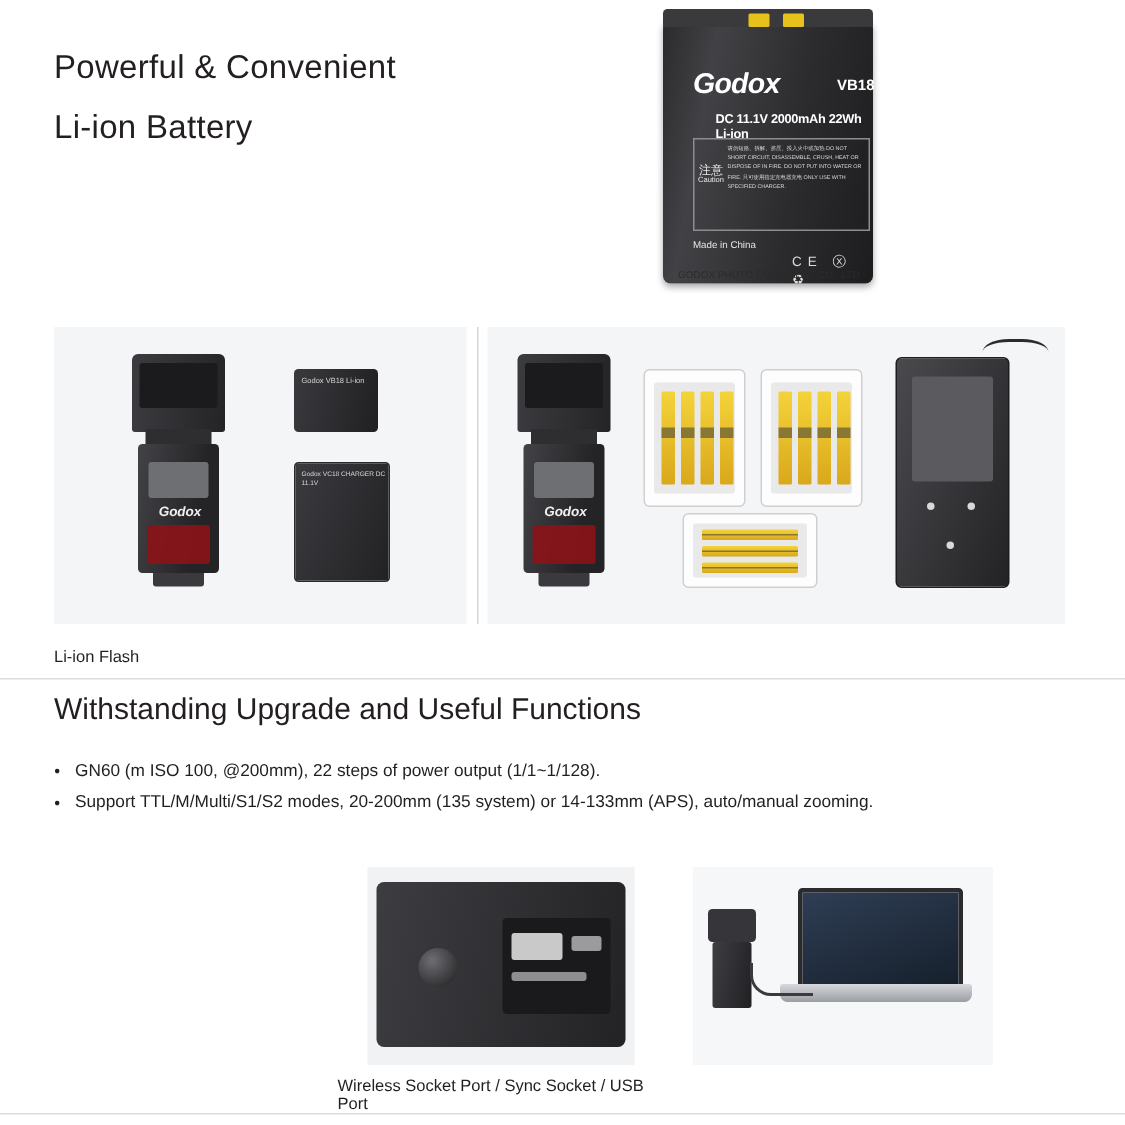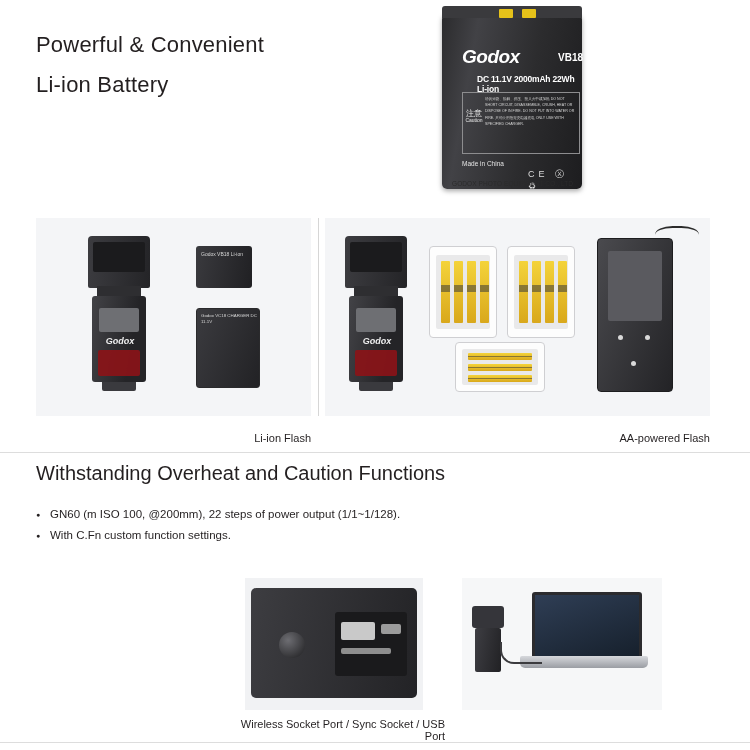--- a/index.html
+++ b/index.html
@@ -175,21 +175,21 @@
     top: 218px;
     width: 1px;
     height: 198px;
     background: #d6d6d6;
   }
 
   .caption {
     position: absolute;
     font-size: 11px;
     color: #231f20;
-    text-align: right;
+    text-align: left;
   }
   #caption-left  { left: 36px;  top: 432px; width: 275px; }
   #caption-right { left: 325px; top: 432px; width: 385px; }
 
   
   .speedlite { position: absolute; }
   .sl-head {
     position: absolute; left: 0; top: 0;
     width: 62px; height: 52px;
     background: linear-gradient(95deg,#3c3c40,#242427);
@@ -532,29 +532,28 @@
     <div class="big-charger" style="left:272px; top:20px; width:74px; height:152px;">
       <div class="bc-panel" style="left:10px; top:12px; width:54px; height:70px;"></div>
       <div class="bc-dot" style="left:20px; top:96px;"></div>
       <div class="bc-dot" style="left:47px; top:96px;"></div>
       <div class="bc-dot" style="left:33px; top:122px;"></div>
     </div>
     <div class="bc-cord" style="left:330px; top:8px; width:44px; height:20px;"></div>
   </div>
 
   <div class="caption" id="caption-left">Li-ion Flash</div>
-  <div class="caption" id="caption-right">AA-powered Flash</div>
 
   <div class="rule" id="rule-1"></div>
 
-  <div id="headline-3">Withstanding Overheat and Caution Functions</div>
+  <div id="headline-3">Withstanding Upgrade and Useful Functions</div>
 
   <div class="bullets">
     <div class="bullet">GN60 (m ISO 100, @200mm), 22 steps of power output (1/1~1/128).</div>
-    <div class="bullet">With C.Fn custom function settings.</div>
+    <div class="bullet">Support TTL/M/Multi/S1/S2 modes, 20-200mm (135 system) or 14-133mm (APS), auto/manual zooming.</div>
   </div>
 
   <div id="panel-b1">
     <div class="port-body">
       <div class="port-knob"></div>
       <div class="port-cut">
         <div class="port-row" style="left:6px; top:10px; width:34px; height:18px;"></div>
         <div class="port-row" style="left:46px; top:12px; width:20px; height:10px; background:#9b9b9b;"></div>
         <div class="port-row" style="left:6px; top:36px; width:50px; height:6px; background:#8e8e8e;"></div>
       </div>

